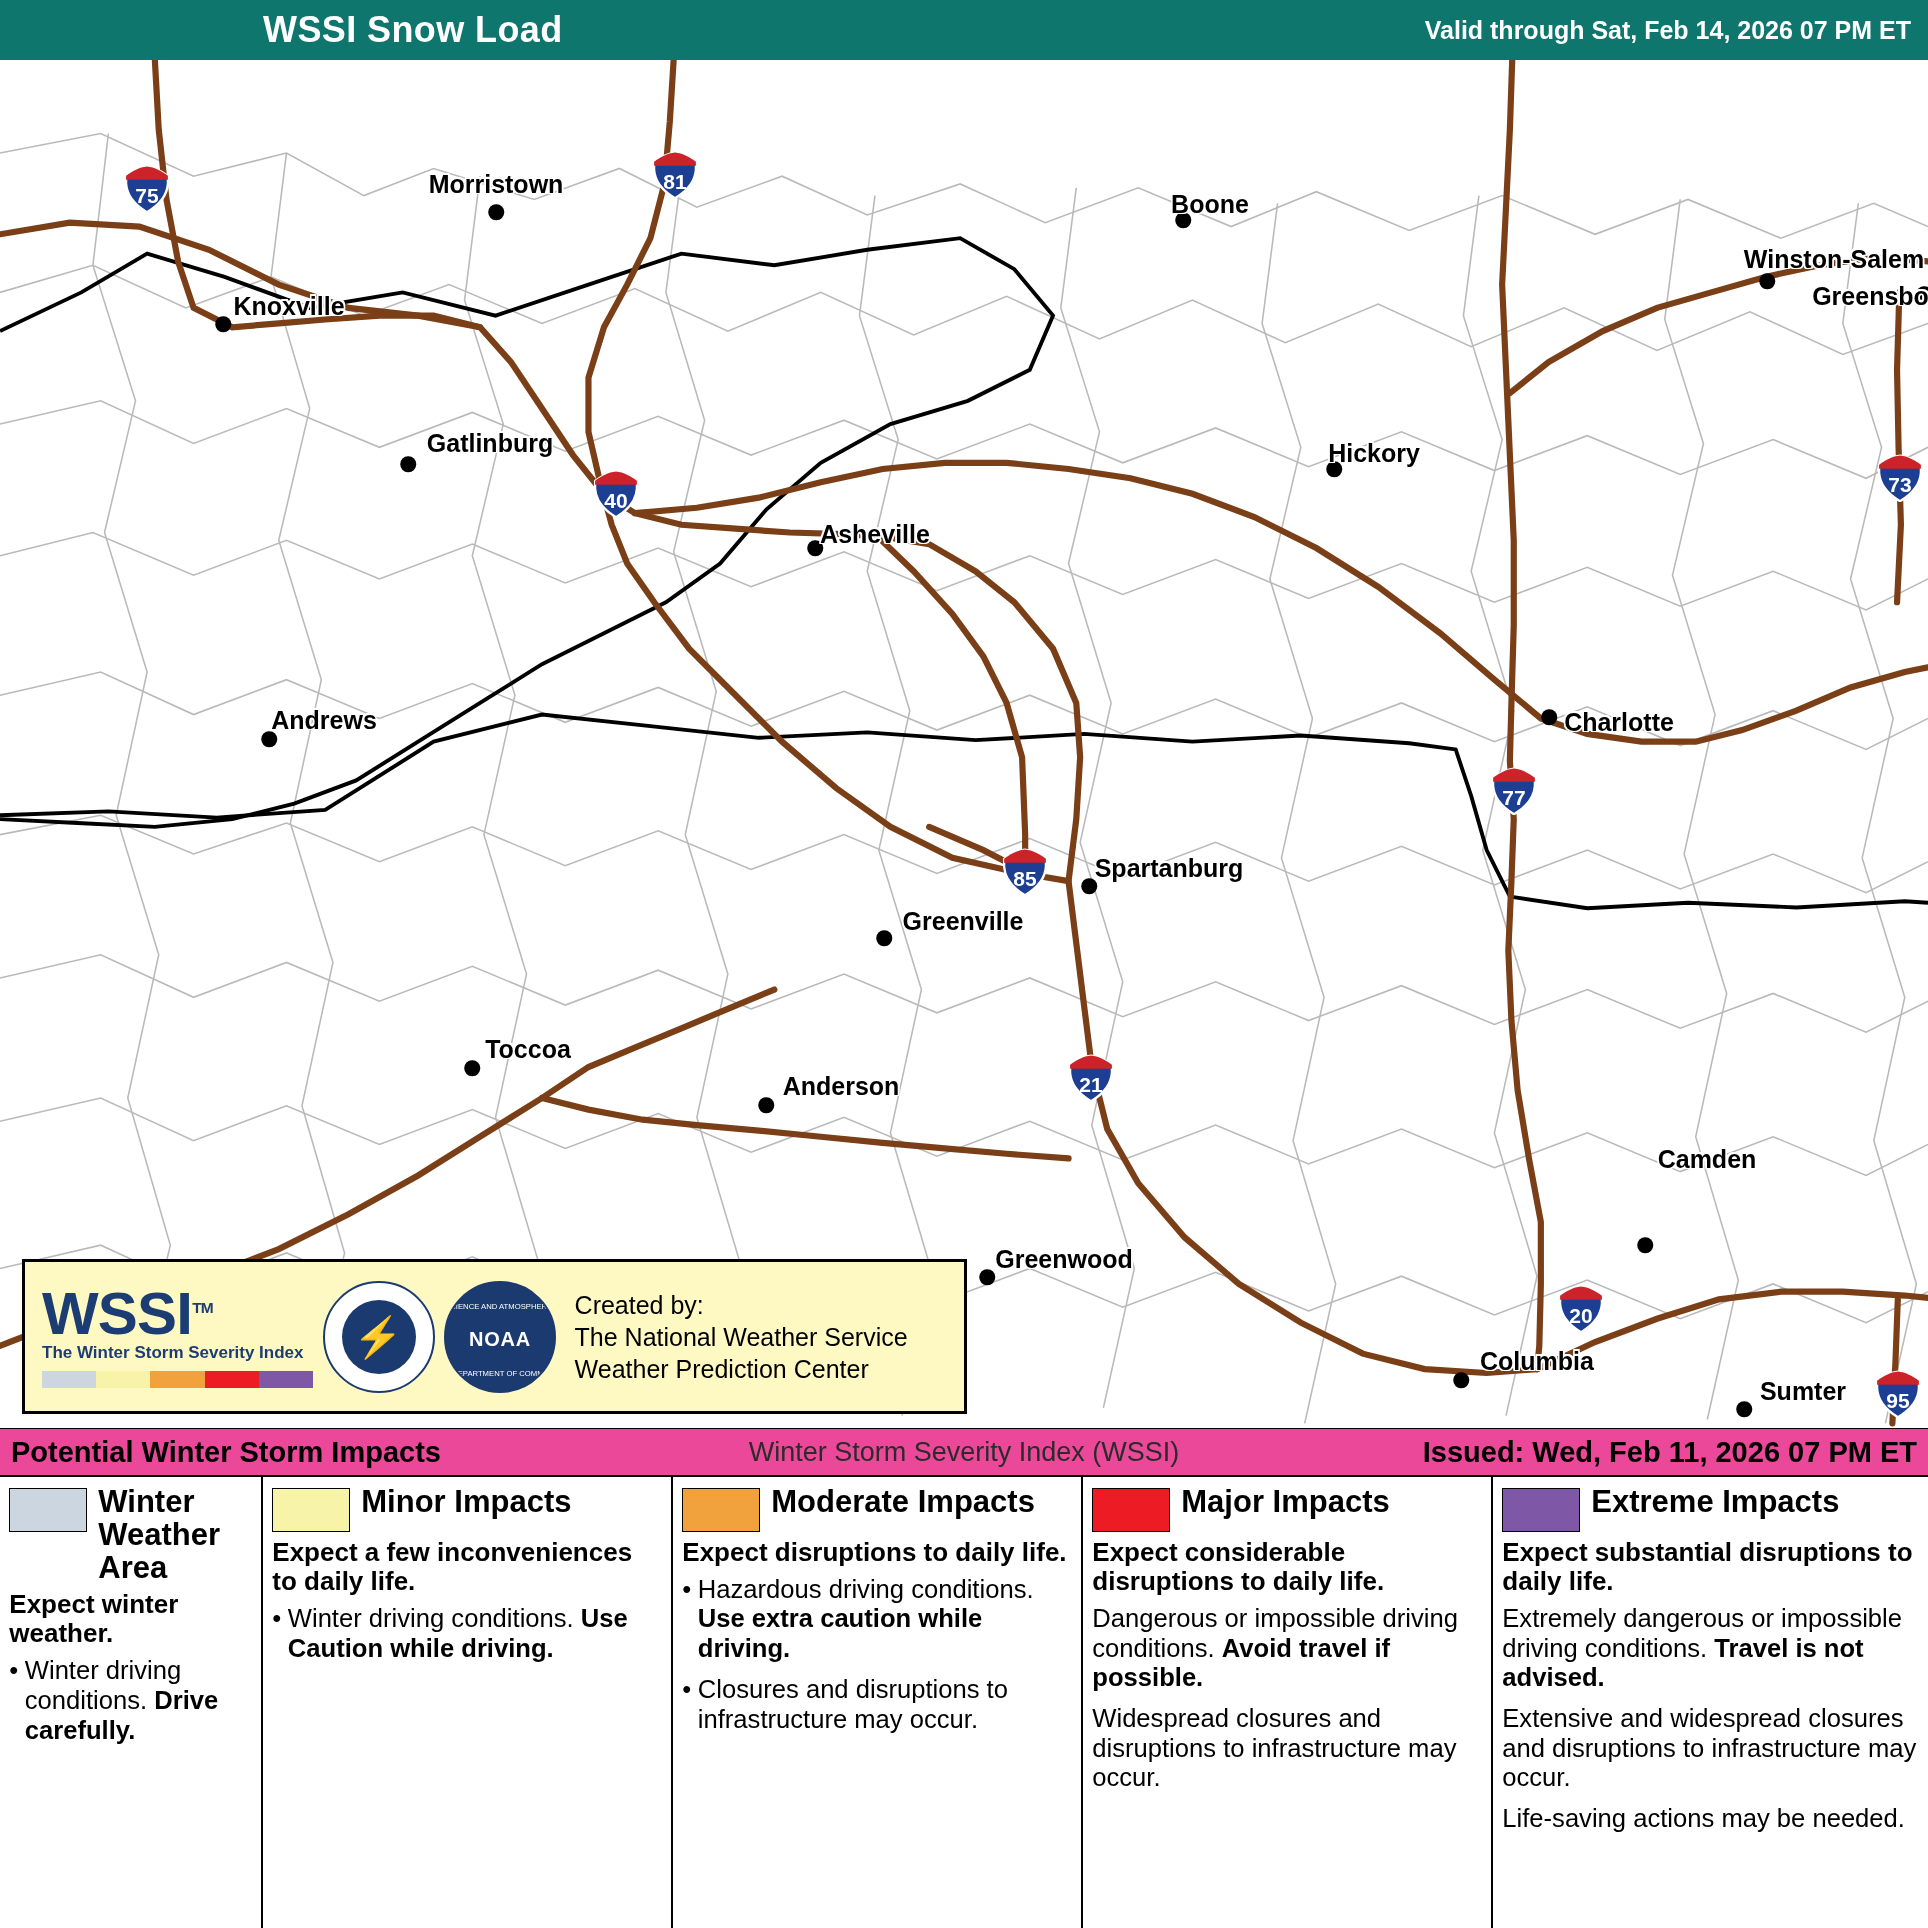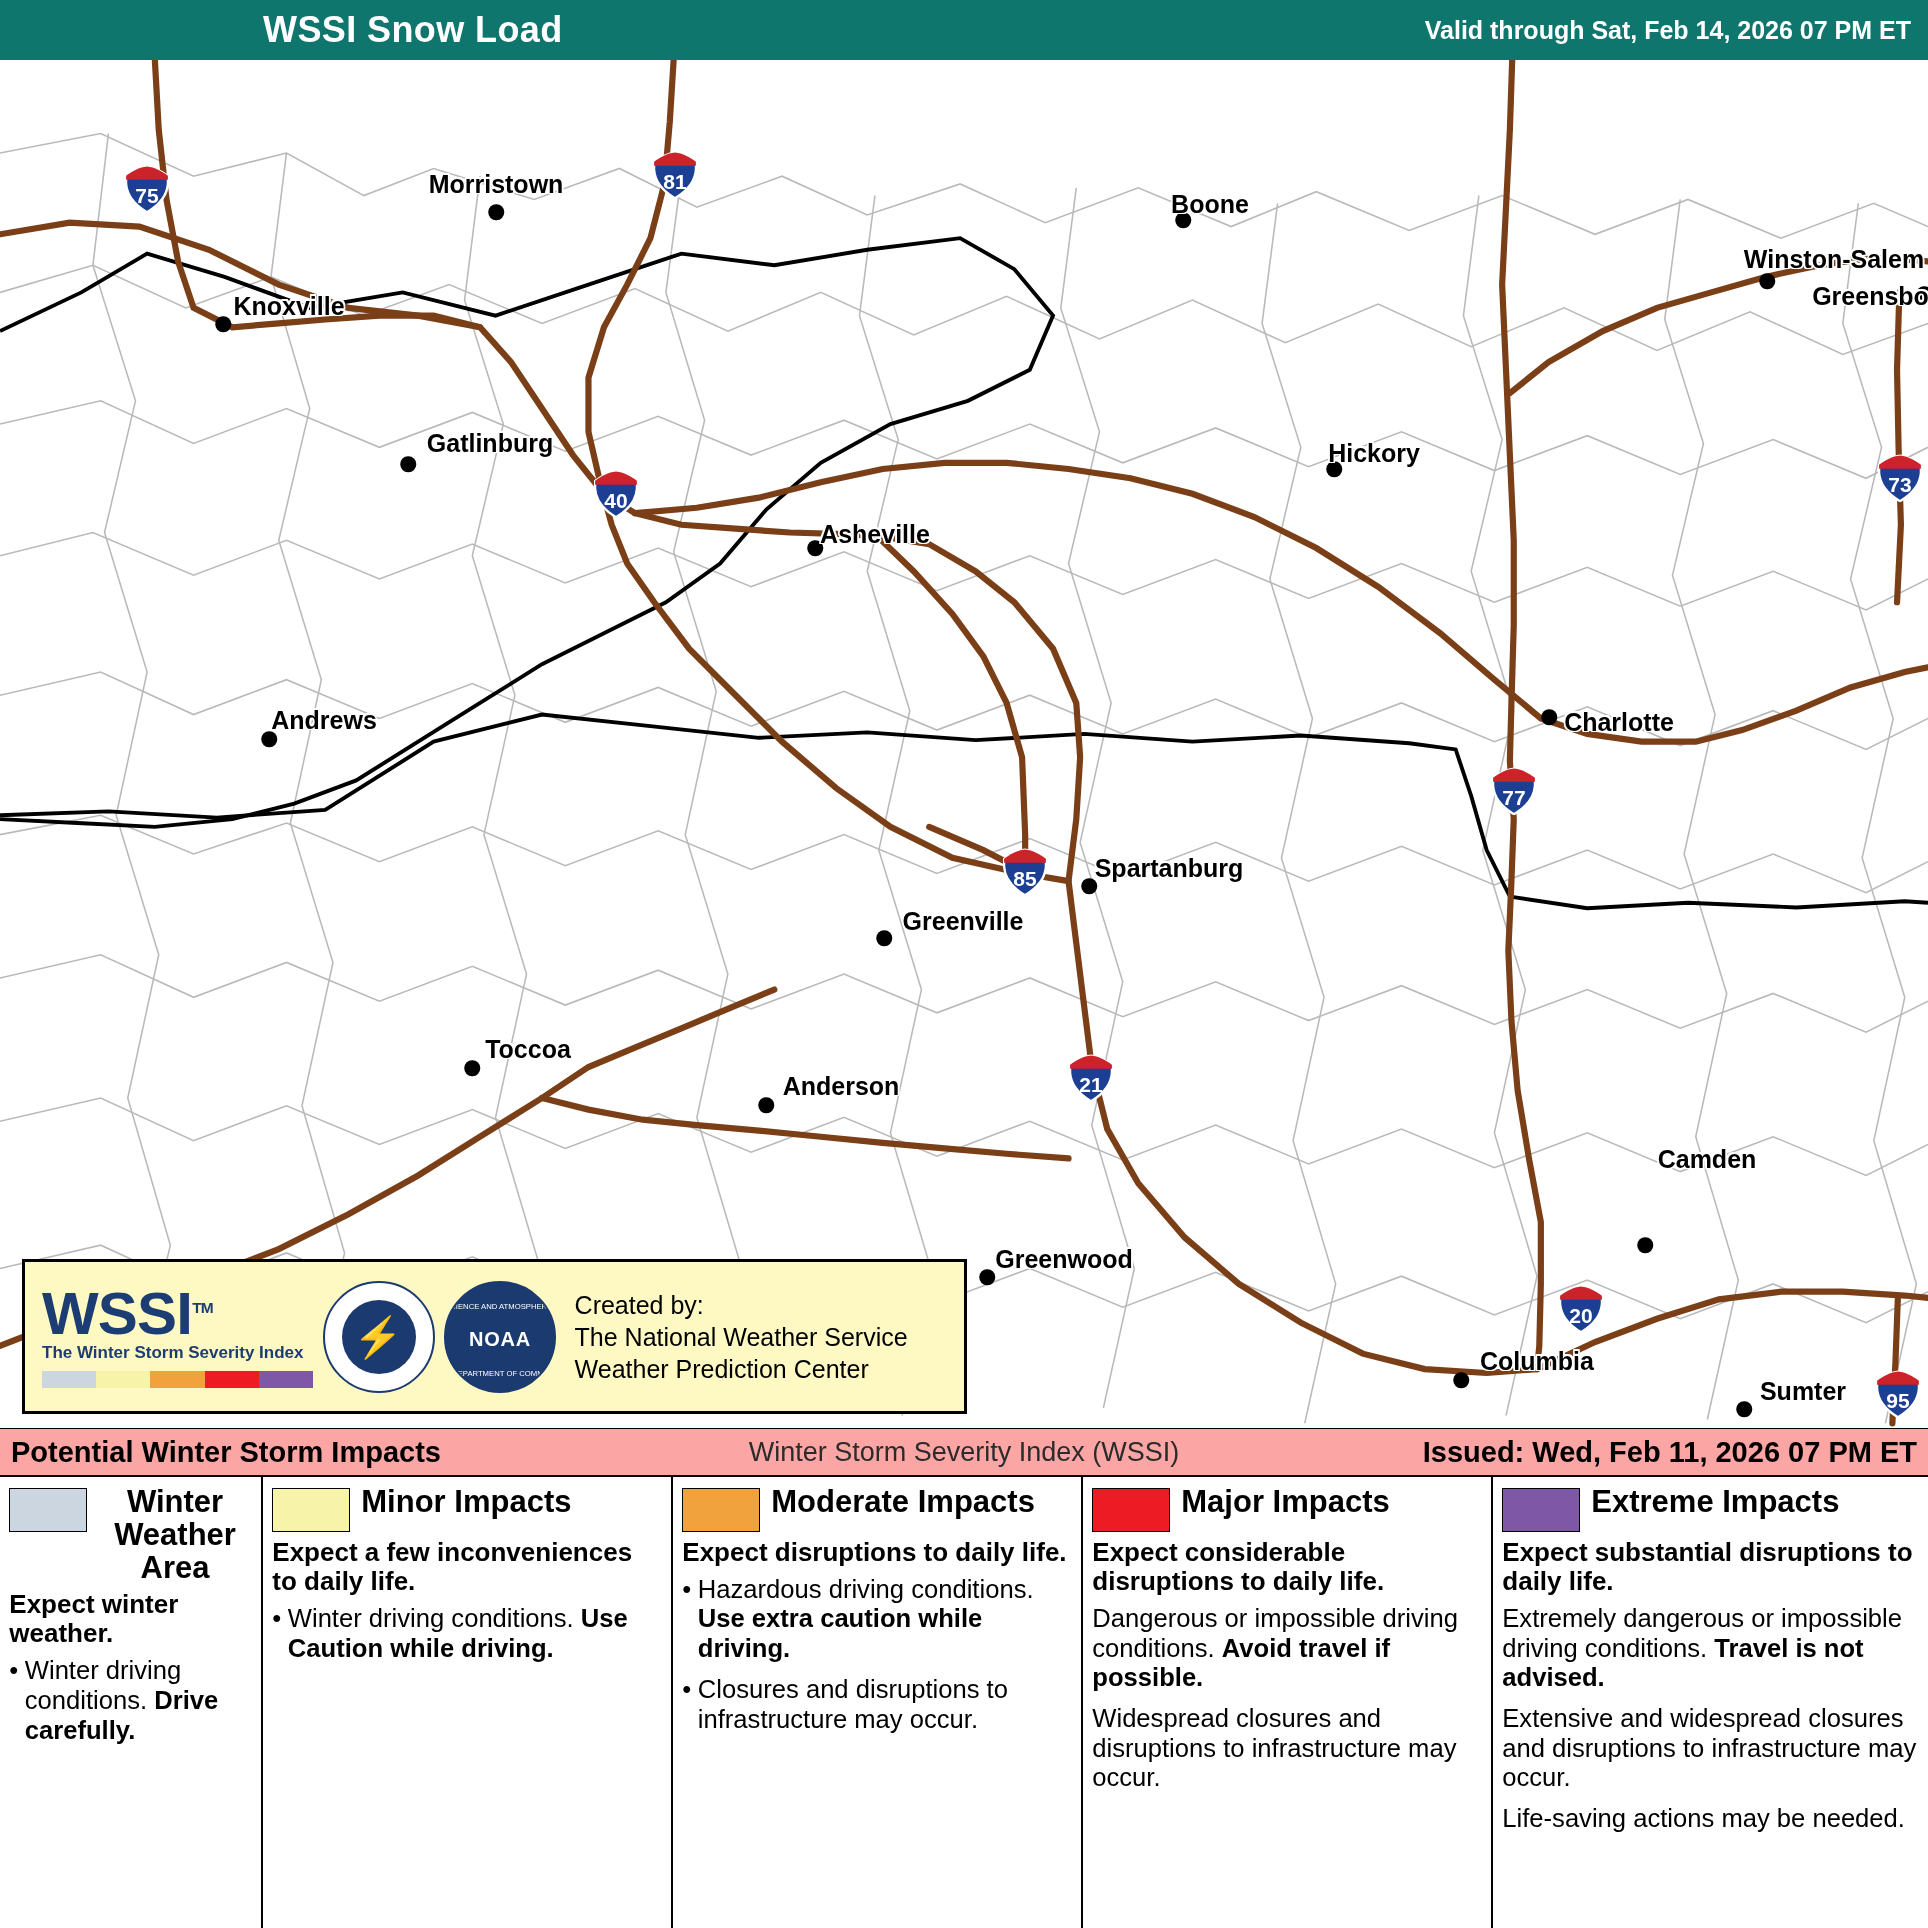--- a/index.html
+++ b/index.html
@@ -213,21 +213,21 @@
     font-size: 25px;
     line-height: 1.28;
     color: #000;
   }
 
   
   .gray-bar {
     position: relative;
     flex: 0 0 48px;
     height: 48px;
-    background: #fca5a5;
+    background: #ec4899;
     border-bottom: 2.3px solid #000;
     box-sizing: border-box;
   }
   .gray-bar .left {
     position: absolute;
     left: 11px; top: 50%;
     transform: translateY(-50%);
     font-size: 29px;
     font-weight: bold;
     color: #000;
@@ -283,21 +283,21 @@
     border: 1.5px solid #000;
     flex: 0 0 76px;
     margin-top: 3.1px;
   }
   .legend-title {
     font-size: 31px;
     font-weight: bold;
     color: #000;
     line-height: 1.07;
   }
-  .legend-col.c0 .legend-title { text-align: center; width: 100%; }
+  .legend-col.c0 .legend-title { width: 100%; }
   .legend-expect {
     font-size: 26px;
     font-weight: bold;
     color: #000;
     margin-top: 6.2px;
     line-height: 1.12;
   }
   .legend-bullets {
     margin-top: 7.7px;
   }

